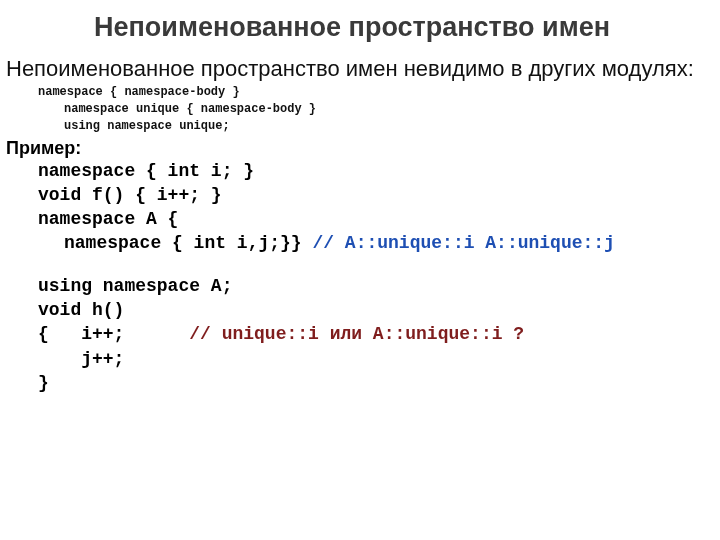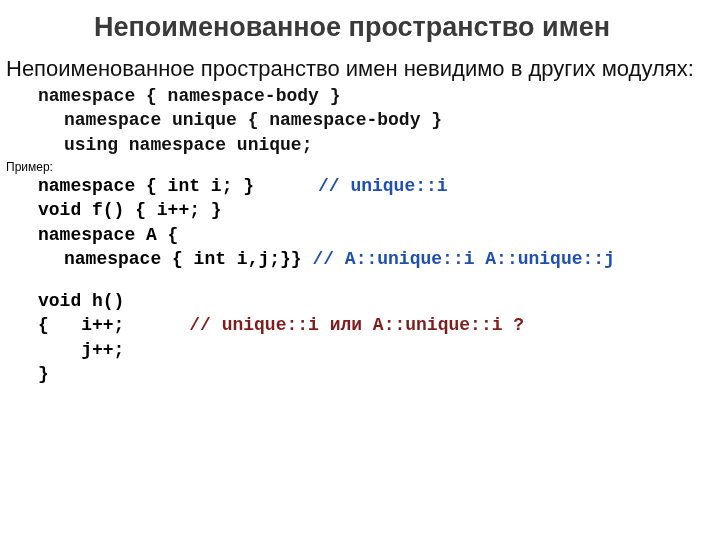--- a/index.html
+++ b/index.html
@@ -26,27 +26,27 @@
   }
   .para {
     font-size: 22px;
     line-height: 1.25;
     margin: 2px 0;
     color: #111;
   }
   .mono {
     font-family: "Courier New", Courier, monospace;
     font-weight: bold;
-    font-size: 18px;
+    font-size: 12px;
   }
   .indent1 { padding-left: 32px; }
   .indent2 { padding-left: 58px; }
   .label-bold {
-    font-weight: normal;
-    font-size: 12px;
+    font-weight: bold;
+    font-size: 18px;
     margin-top: 4px;
   }
   .code-row {
     display: flex;
     white-space: pre;
     font-family: "Courier New", Courier, monospace;
     font-weight: bold;
     font-size: 18px;
     line-height: 1.35;
     padding-left: 32px;
@@ -67,35 +67,37 @@
   <div class="para">Непоименованное пространство имен невидимо в других модулях:</div>
   <div class="para mono indent1">namespace { namespace-body }</div>
 
   <div class="para mono indent2">namespace unique { namespace-body }</div>
   <div class="para mono indent2">using namespace unique;</div>
 
   <div class="label-bold">Пример:</div>
 
   <div class="code-row">
     <span class="code-col">namespace { int i; }</span>
-    <span class="comment-blue">// unique::i</span>
   </div>
   <div class="code-row">
     <span class="code-col">void f() { i++; }</span>
   </div>
   <div class="code-row">
     <span>namespace A {</span>
   </div>
   <div class="code-row nest">
     <span>namespace { int i,j;}} </span>
     <span class="comment-blue">// A::unique::i A::unique::j</span>
   </div>
 
   <div class="blank"></div>
 
+  <div class="code-row">
+    <span>using namespace A;</span>
+  </div>
   <div class="code-row">
     <span>void h()</span>
   </div>
   <div class="code-row">
     <span>{   i++;      </span>
     <span class="comment-red">// unique::i или A::unique::i ?</span>
   </div>
   <div class="code-row">
     <span>    j++;     </span>
   </div>

